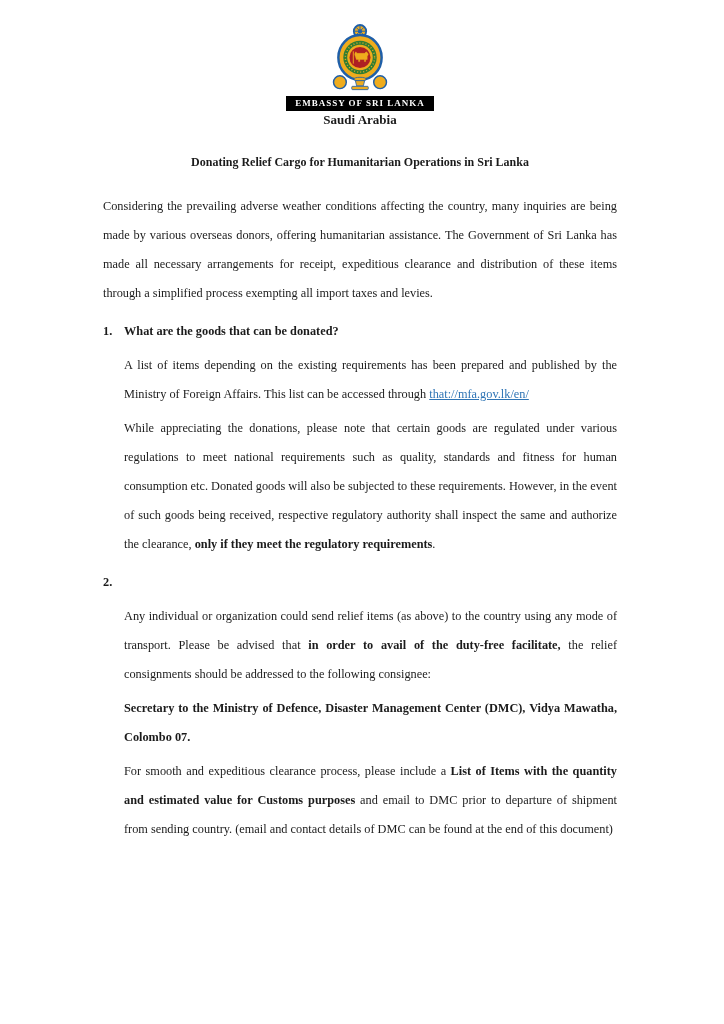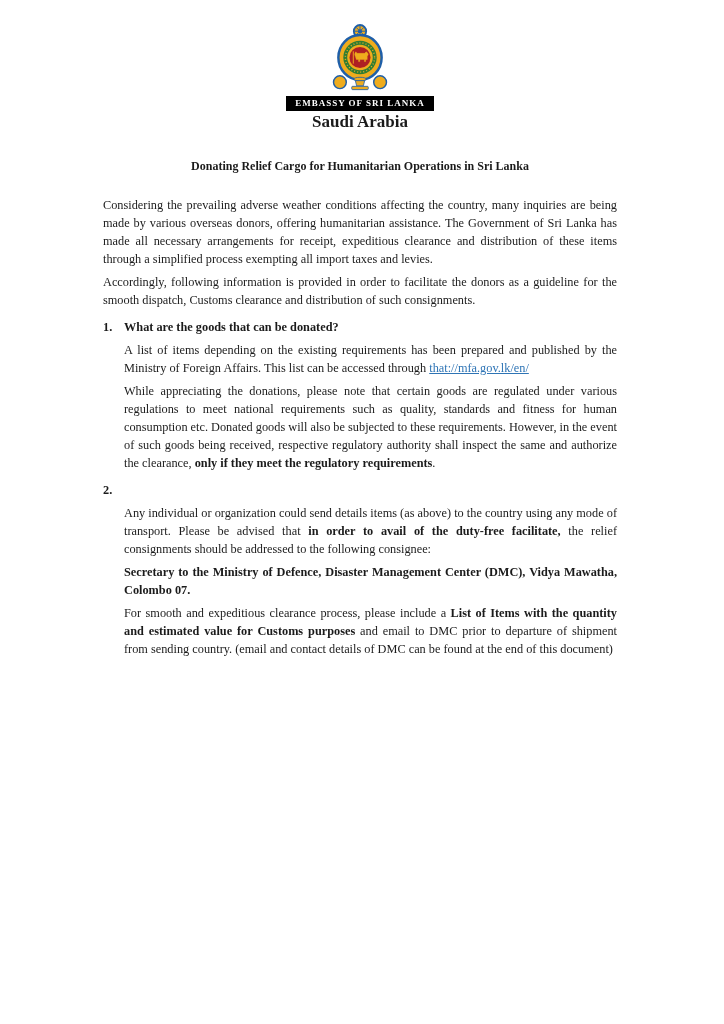--- a/index.html
+++ b/index.html
@@ -11,27 +11,27 @@
   }
   .page { position:relative; width:720px; height:1024px; background:#fff; overflow:hidden; }
 
   .header { text-align:center; padding-top:24px; }
   .emblem { display:block; margin:0 auto; }
   .banner {
     display:inline-block; background:#000; color:#fff;
     font-weight:bold; font-size:9px; letter-spacing:1px;
     padding:2px 9px 3px; margin-top:3px; white-space:nowrap;
   }
-  .country { font-weight:bold; font-size:17px; margin-top:1px;font-family:Liberation Serif, serif; }
+  .country { font-weight:bold; font-size:13px; margin-top:1px;font-family:Liberation Serif, serif; }
 
   .title { text-align:center; font-size:12px; font-weight:bold; margin-top:27px; }
 
   .content {
     margin:22px 103px 0;
-    font-size:12.3px; line-height:18px;
+    font-size:12.3px; line-height:29px;
     text-align:justify;
   }
   .para { margin-bottom:5px; }
   .sec-heading { display:flex; font-weight:bold; margin:9px 0 5px; }
   .sec-num { width:21px; flex:none; }
   .sec-body { margin-left:21px; }
   .b { font-weight:bold; }
   .link { color:var(--link-color,#2E74B5); text-decoration:underline; cursor:pointer; }
 
   .footer {
@@ -77,39 +77,38 @@
       </g>
     </svg>
     <div class="banner">EMBASSY OF SRI LANKA</div>
     <div class="country">Saudi Arabia</div>
   </header>
 
   <h1 class="title">Donating Relief Cargo for Humanitarian Operations in Sri Lanka</h1>
 
   <main class="content">
     <p class="para"><span>Considering the prevailing adverse weather conditions affecting the country, many inquiries are being made by various overseas donors, offering humanitarian assistance. The Government of Sri Lanka has made all necessary arrangements for receipt, expeditious clearance and distribution of these items through a simplified process exempting all import taxes and levies.</span></p>
-    <p class="para"><span>Accordingly, following information is provided in order to facilitate the donors as a guideline for the smooth dispatch, Customs clearance and distribution of such consignments.</span></p>
 
     <section>
       <div class="sec-heading">
         <span class="sec-num">1.</span>
         <span>What are the goods that can be donated?</span>
       </div>
       <div class="sec-body">
         <p class="para"><span>A list of items depending on the existing requirements has been prepared and published by the Ministry of Foreign Affairs. This list can be accessed through </span><span class="link">that://mfa.gov.lk/en/</span></p>
         <p class="para"><span>While appreciating the donations, please note that certain goods are regulated under various regulations to meet national requirements such as quality, standards and fitness for human consumption etc. Donated goods will also be subjected to these requirements. However, in the event of such goods being received, respective regulatory authority shall inspect the same and authorize the clearance, </span><span class="b">only if they meet the regulatory requirements</span><span>.</span></p>
       </div>
     </section>
 
     <section>
       <div class="sec-heading">
         <span class="sec-num">2.</span>
       </div>
       <div class="sec-body">
-        <p class="para"><span>Any individual or organization could send details items (as above) to the country using any mode of transport. Please be advised that </span><span class="b">in order to avail of the duty-free facilitate,</span><span> the relief consignments should be addressed to the following consignee:</span></p>
+        <p class="para"><span>Any individual or organization could send relief items (as above) to the country using any mode of transport. Please be advised that </span><span class="b">in order to avail of the duty-free facilitate,</span><span> the relief consignments should be addressed to the following consignee:</span></p>
         <p class="para"><span class="b">Secretary to the Ministry of Defence, Disaster Management Center (DMC), Vidya Mawatha, Colombo 07.</span></p>
         <p class="para"><span>For smooth and expeditious clearance process, please include a </span><span class="b">List of Items with the quantity and estimated value for Customs purposes</span><span> and email to DMC prior to departure of shipment from sending country. (email and contact details of DMC can be found at the end of this document)</span></p>
       </div>
     </section>
   </main>
 
 
 </div>
 
 </body></html>

